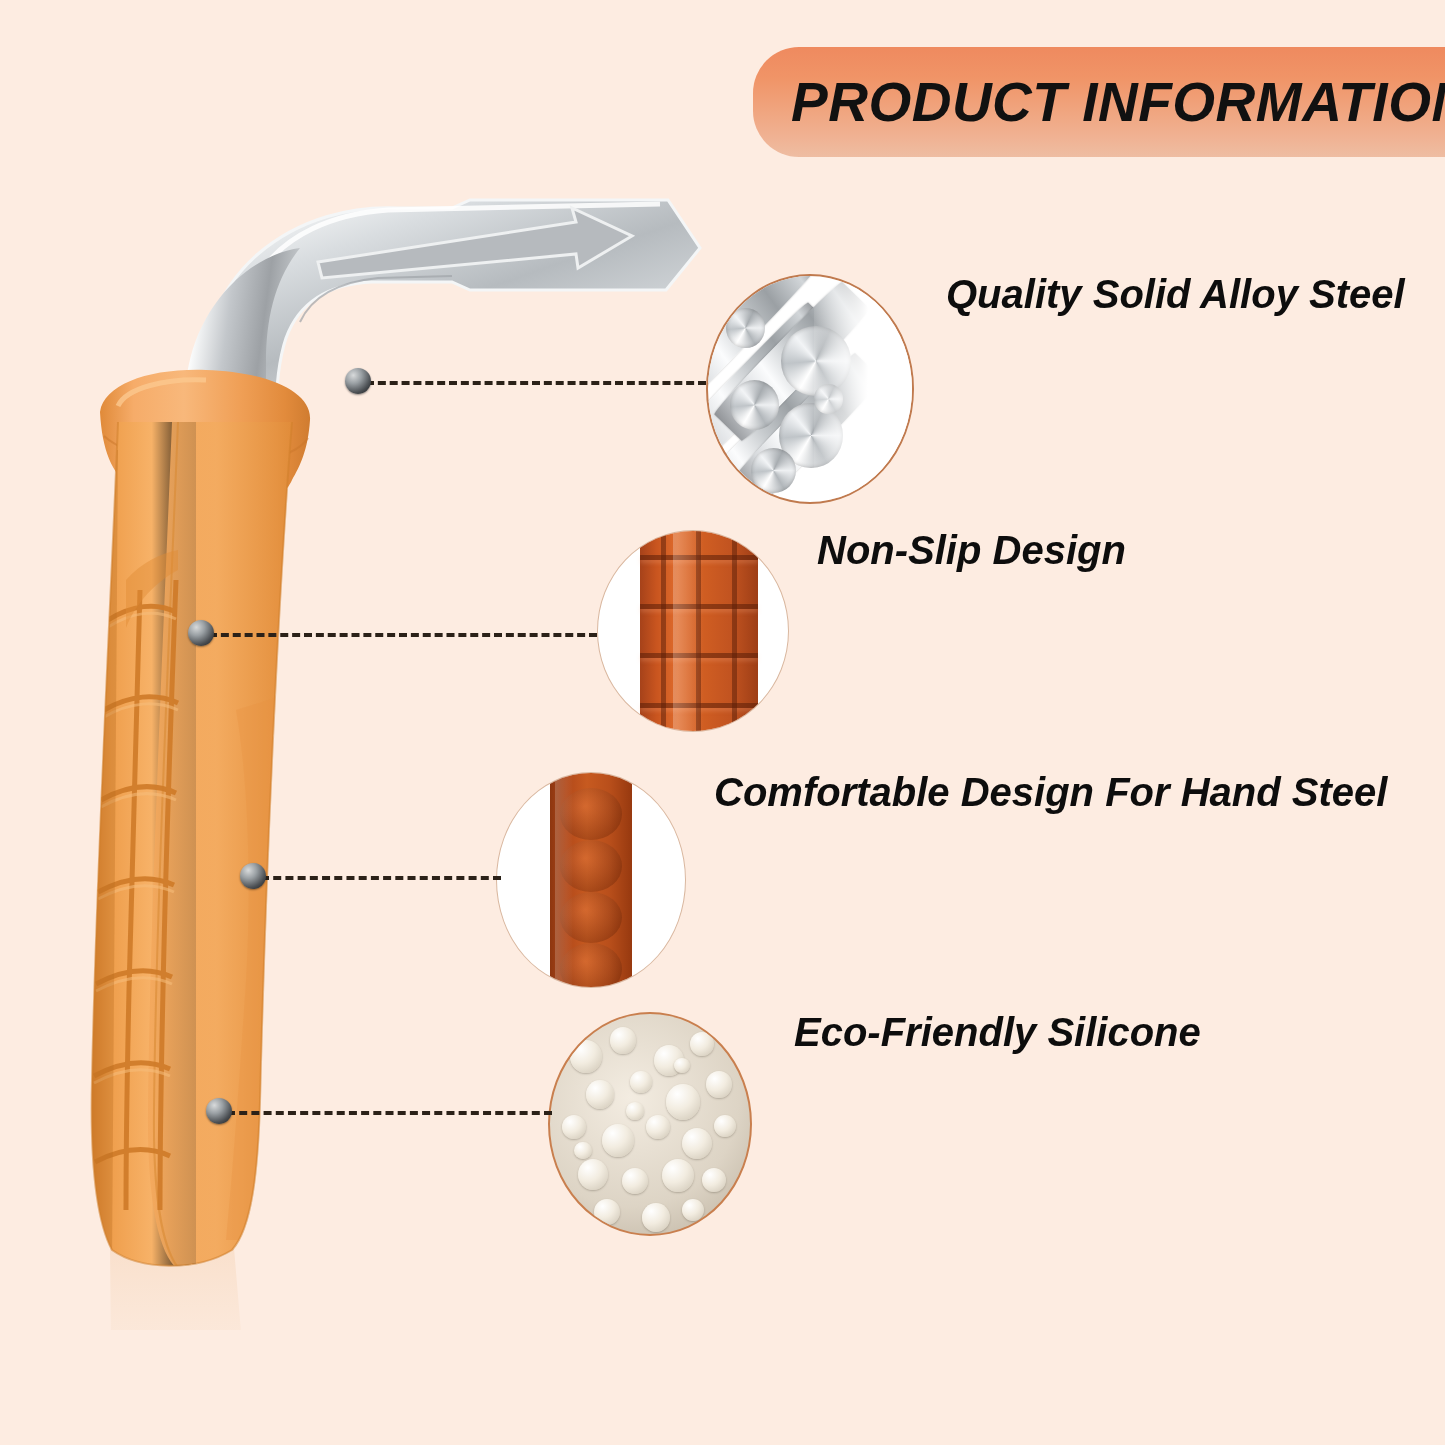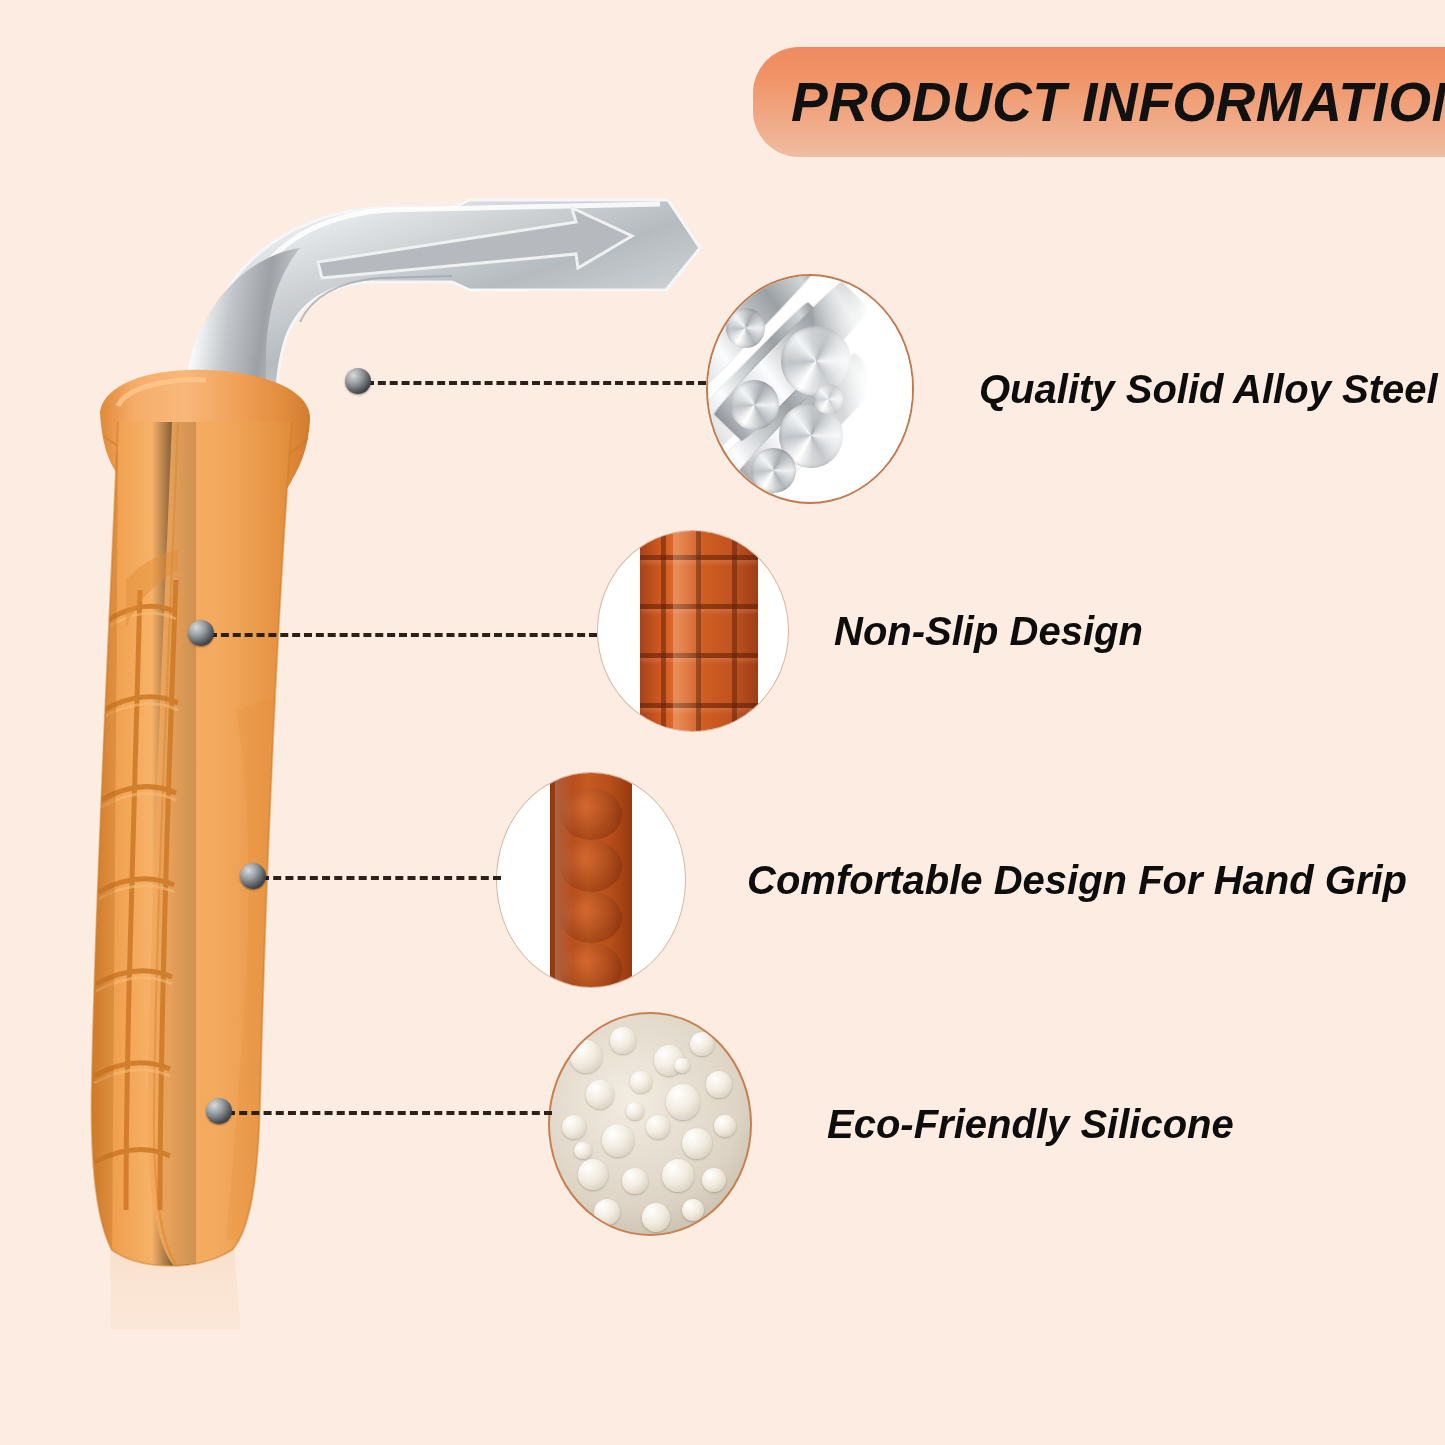--- a/index.html
+++ b/index.html
@@ -44,22 +44,20 @@
     color: #111111;
     letter-spacing: 0.5px;
     white-space: nowrap;
     line-height: 1;
   }
 
   
   .feature-row {
     position: absolute;
     display: flex;
-    align-items: center;
-    gap: 33px;
   }
   .feature-circle {
     position: relative;
     border-radius: 50%;
     overflow: hidden;
     flex: 0 0 auto;
     background: #ffffff;
   }
   .feature-label {
     font-size: 40px;
@@ -387,34 +385,34 @@
         <div class="grid-h" style="top:16%;"></div>
         <div class="grid-h" style="top:38%;"></div>
         <div class="grid-h" style="top:60%;"></div>
         <div class="grid-h" style="top:82%;"></div>
         <div class="grid-v" style="left:18%;"></div>
         <div class="grid-v" style="left:48%;"></div>
         <div class="grid-v" style="left:78%;"></div>
         <div class="gloss" style="left:28%; top:0; width:26%; height:100%; opacity:.45;"></div>
       </div>
     </div>
-    <div class="feature-label" style="margin-left:12px;">Non-Slip Design</div>
+    <div class="feature-label" style="margin-left:28px;">Non-Slip Design</div>
   </div>
 
   <div class="feature-row" style="left:496px; top:772px;">
     <div class="feature-circle" id="circle-comfort">
       <div id="comfort-band">
         <div class="groove" style="top:10%;"></div>
         <div class="groove" style="top:32%;"></div>
         <div class="groove" style="top:54%;"></div>
         <div class="groove" style="top:76%;"></div>
         <div class="gloss" style="left:6%; top:0; width:22%; height:100%; opacity:.35;"></div>
       </div>
     </div>
-    <div class="feature-label" style="margin-left:28px;">Comfortable Design For Hand Grip</div>
+    <div class="feature-label" style="margin-left:28px;">Comfortable Design For Hand Steel</div>
   </div>
 
   <div class="feature-row" style="left:548px; top:1012px;">
     <div class="feature-circle" id="circle-silicone">
         <div class="pellet" style="left:10%; top:12%; width:16%; height:15%;"></div>
         <div class="pellet" style="left:30%; top:6%;  width:13%; height:12%;"></div>
         <div class="pellet" style="left:52%; top:14%; width:15%; height:14%;"></div>
         <div class="pellet" style="left:70%; top:8%;  width:12%; height:11%;"></div>
         <div class="pellet" style="left:18%; top:30%; width:14%; height:13%;"></div>
         <div class="pellet" style="left:40%; top:26%; width:11%; height:10%;"></div>

